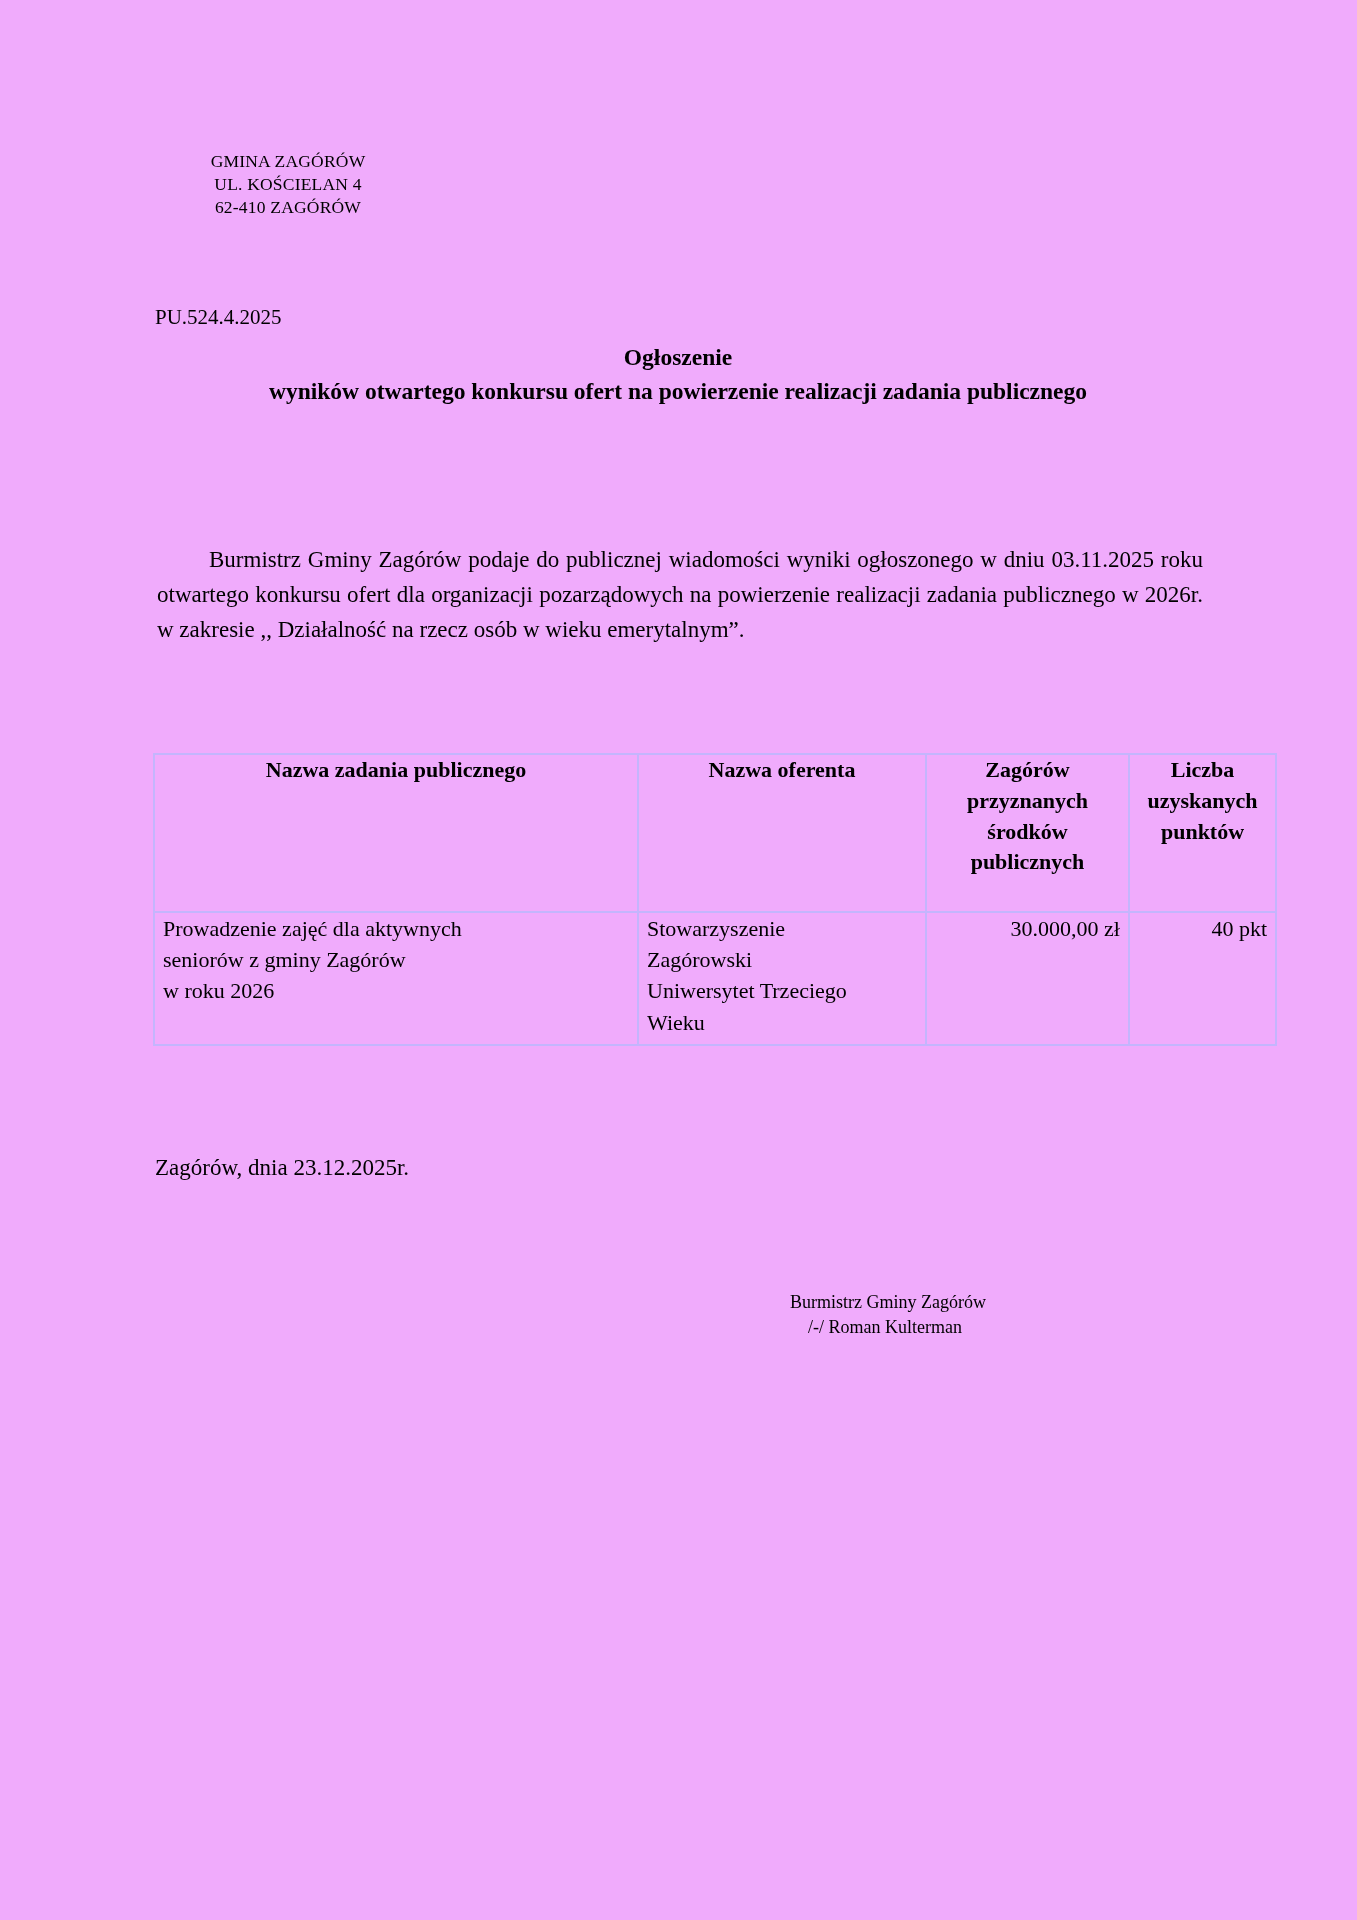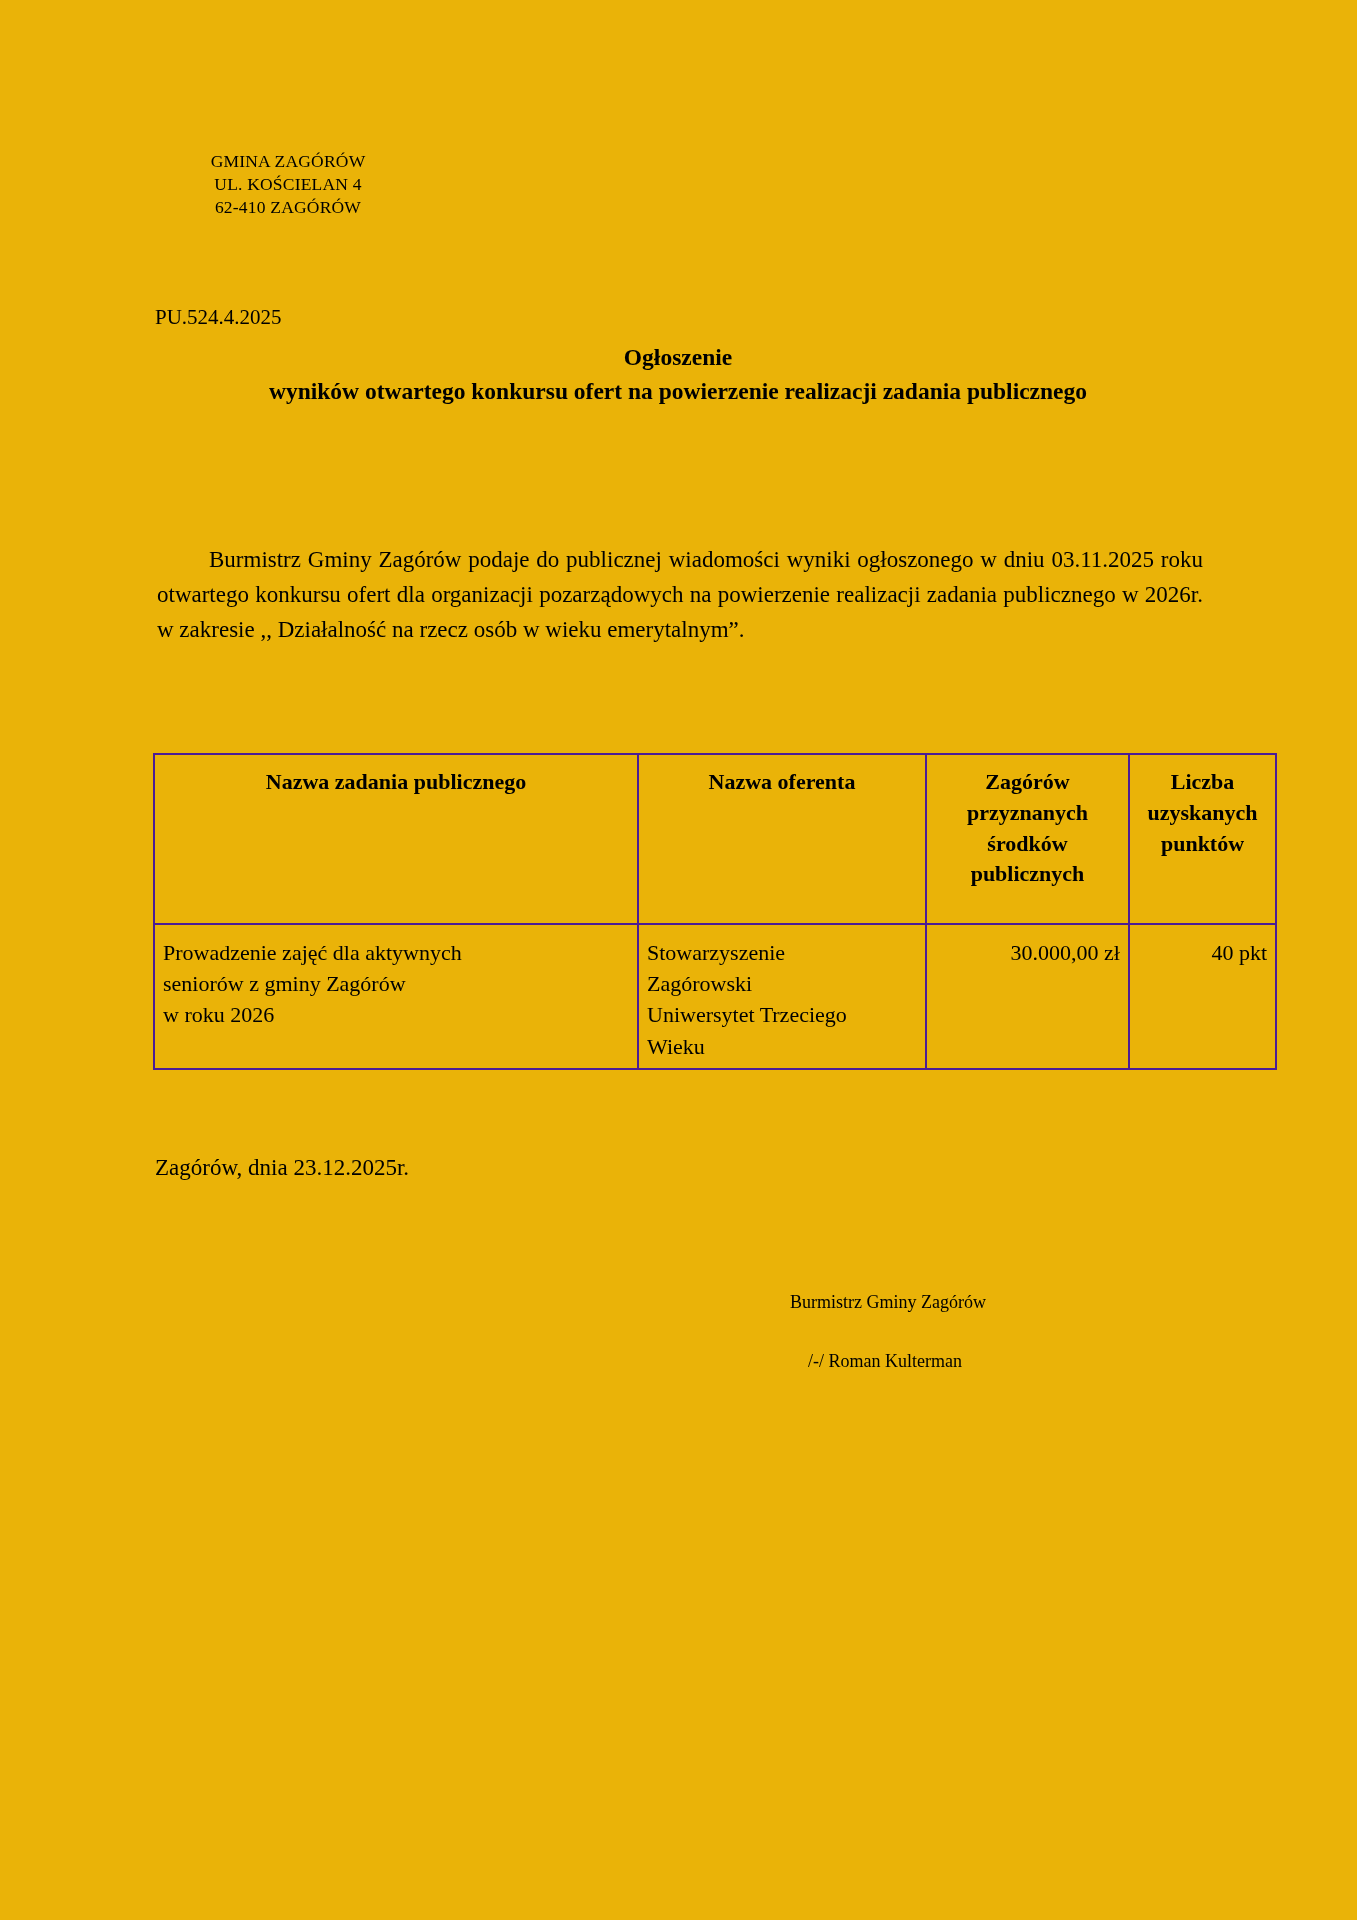--- a/index.html
+++ b/index.html
@@ -6,21 +6,21 @@
   html, body {
     margin: 0;
     padding: 0;
     background: #ffffff;
   }
 
   .page {
     position: relative;
     width: 1357px;
     height: 1920px;
-    background: #eab308;
+    background: #f0abfc;
     margin: 0 auto;
     overflow: hidden;
     font-family: "Liberation Serif", "DejaVu Serif", serif;
     color: #000000;
     -webkit-font-smoothing: antialiased;
   }
 
   
   .letterhead {
     position: absolute;
@@ -74,23 +74,23 @@
     position: absolute;
     left: 153px;
     top: 753px;
     width: 1050px;
     border-collapse: collapse;
     table-layout: fixed;
     font-size: 22px;
   }
   .results-table th,
   .results-table td {
-    border: 2px solid #4c1d95;
+    border: 2px solid #c4b5fd;
     vertical-align: top;
-    padding: 12px 8px 6px 8px;
+    padding: 0 8px 6px 8px;
   }
   .results-table th {
     text-align: center;
     font-weight: bold;
     line-height: 1.4;
     height: 150px;
     vertical-align: top;
   }
   .results-table td {
     font-weight: normal;
@@ -120,21 +120,20 @@
   .signature {
     position: absolute;
     left: 790px;
     top: 1290px;
     width: 360px;
     font-size: 18px;
     line-height: 1.4;
     text-align: left;
   }
   .signature .sig-name {
-    margin-top: 34px;
     margin-left: 18px;
   }
 </style>
 </head>
 <body>
 
 <div class="page">
 
   <div class="letterhead">
     <div>GMINA ZAGÓRÓW</div>

